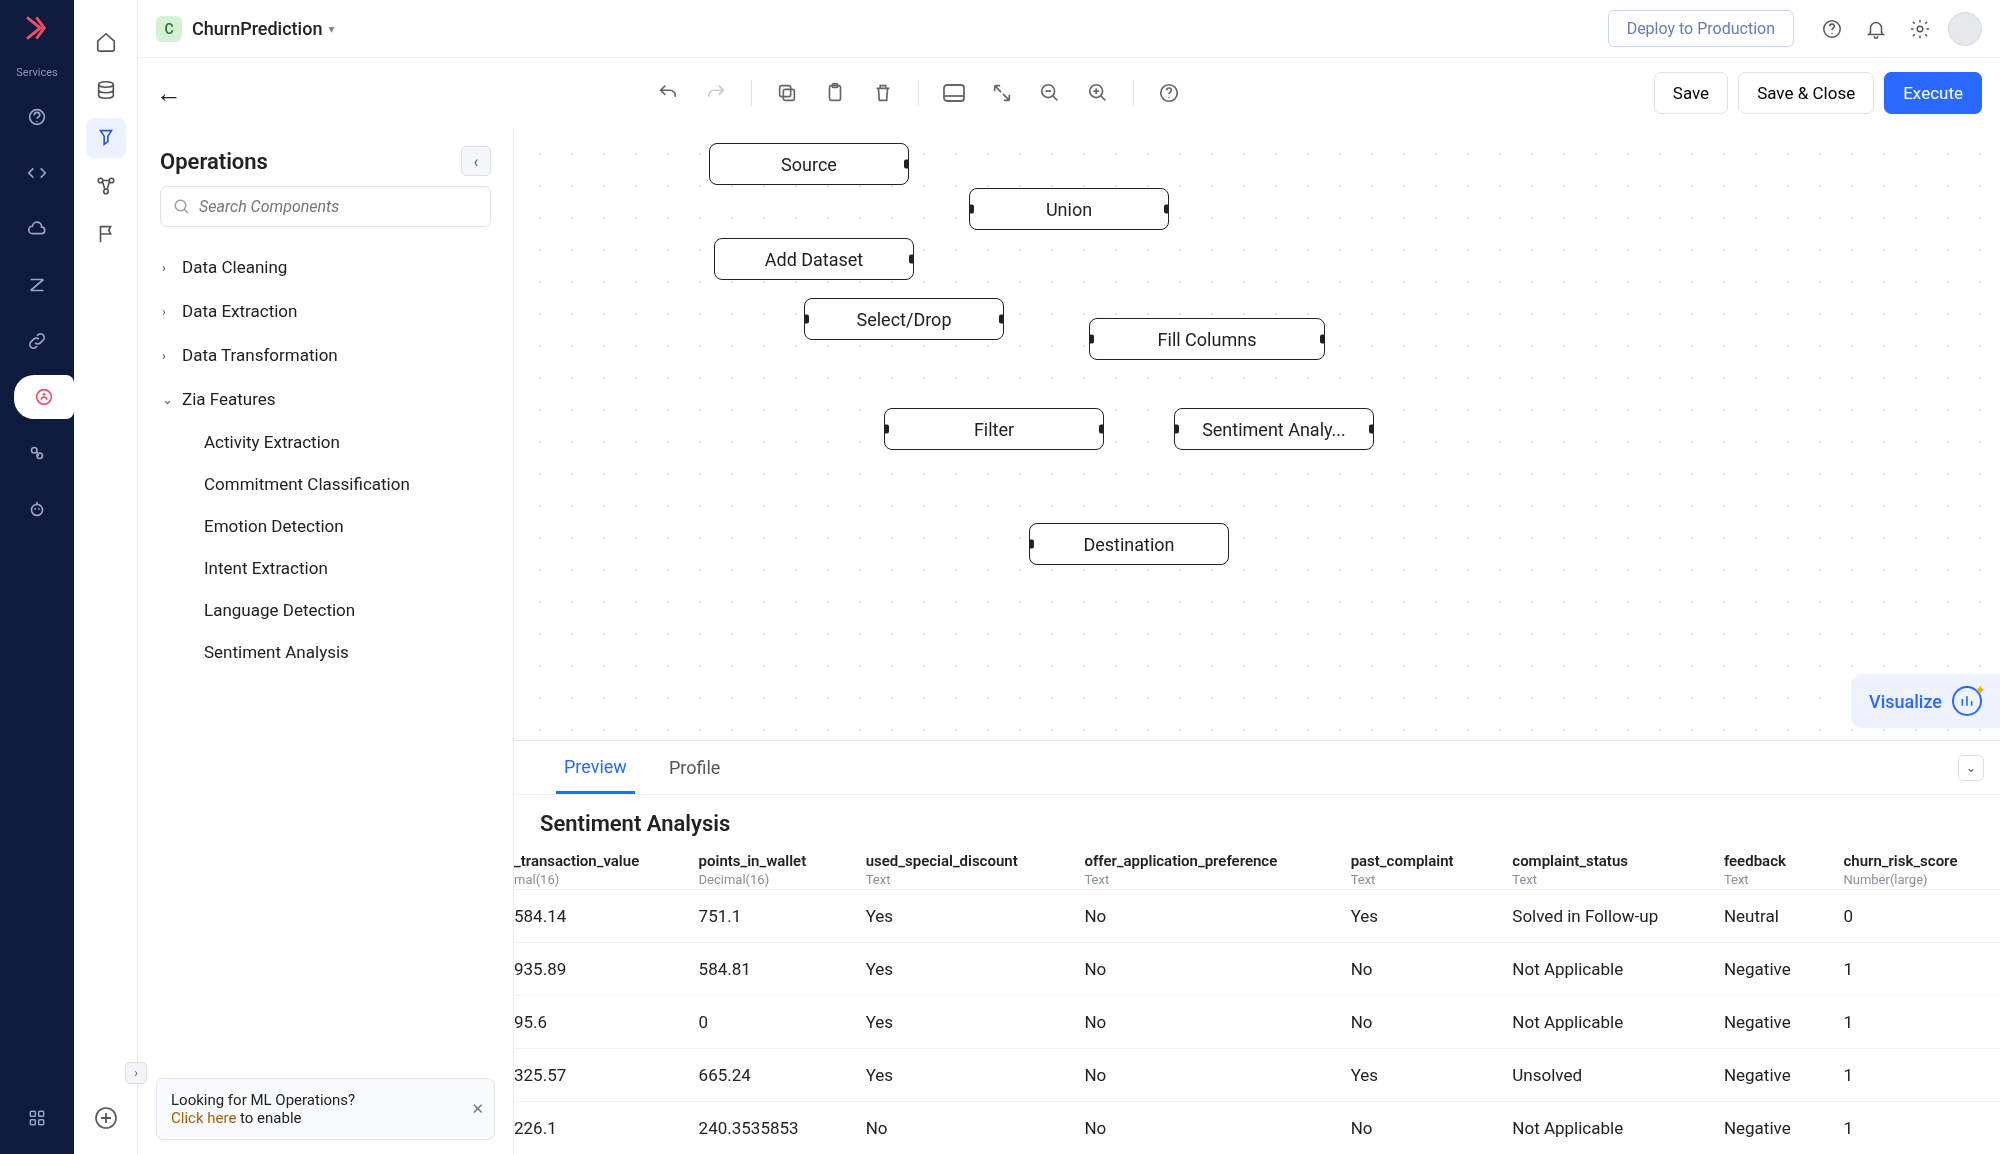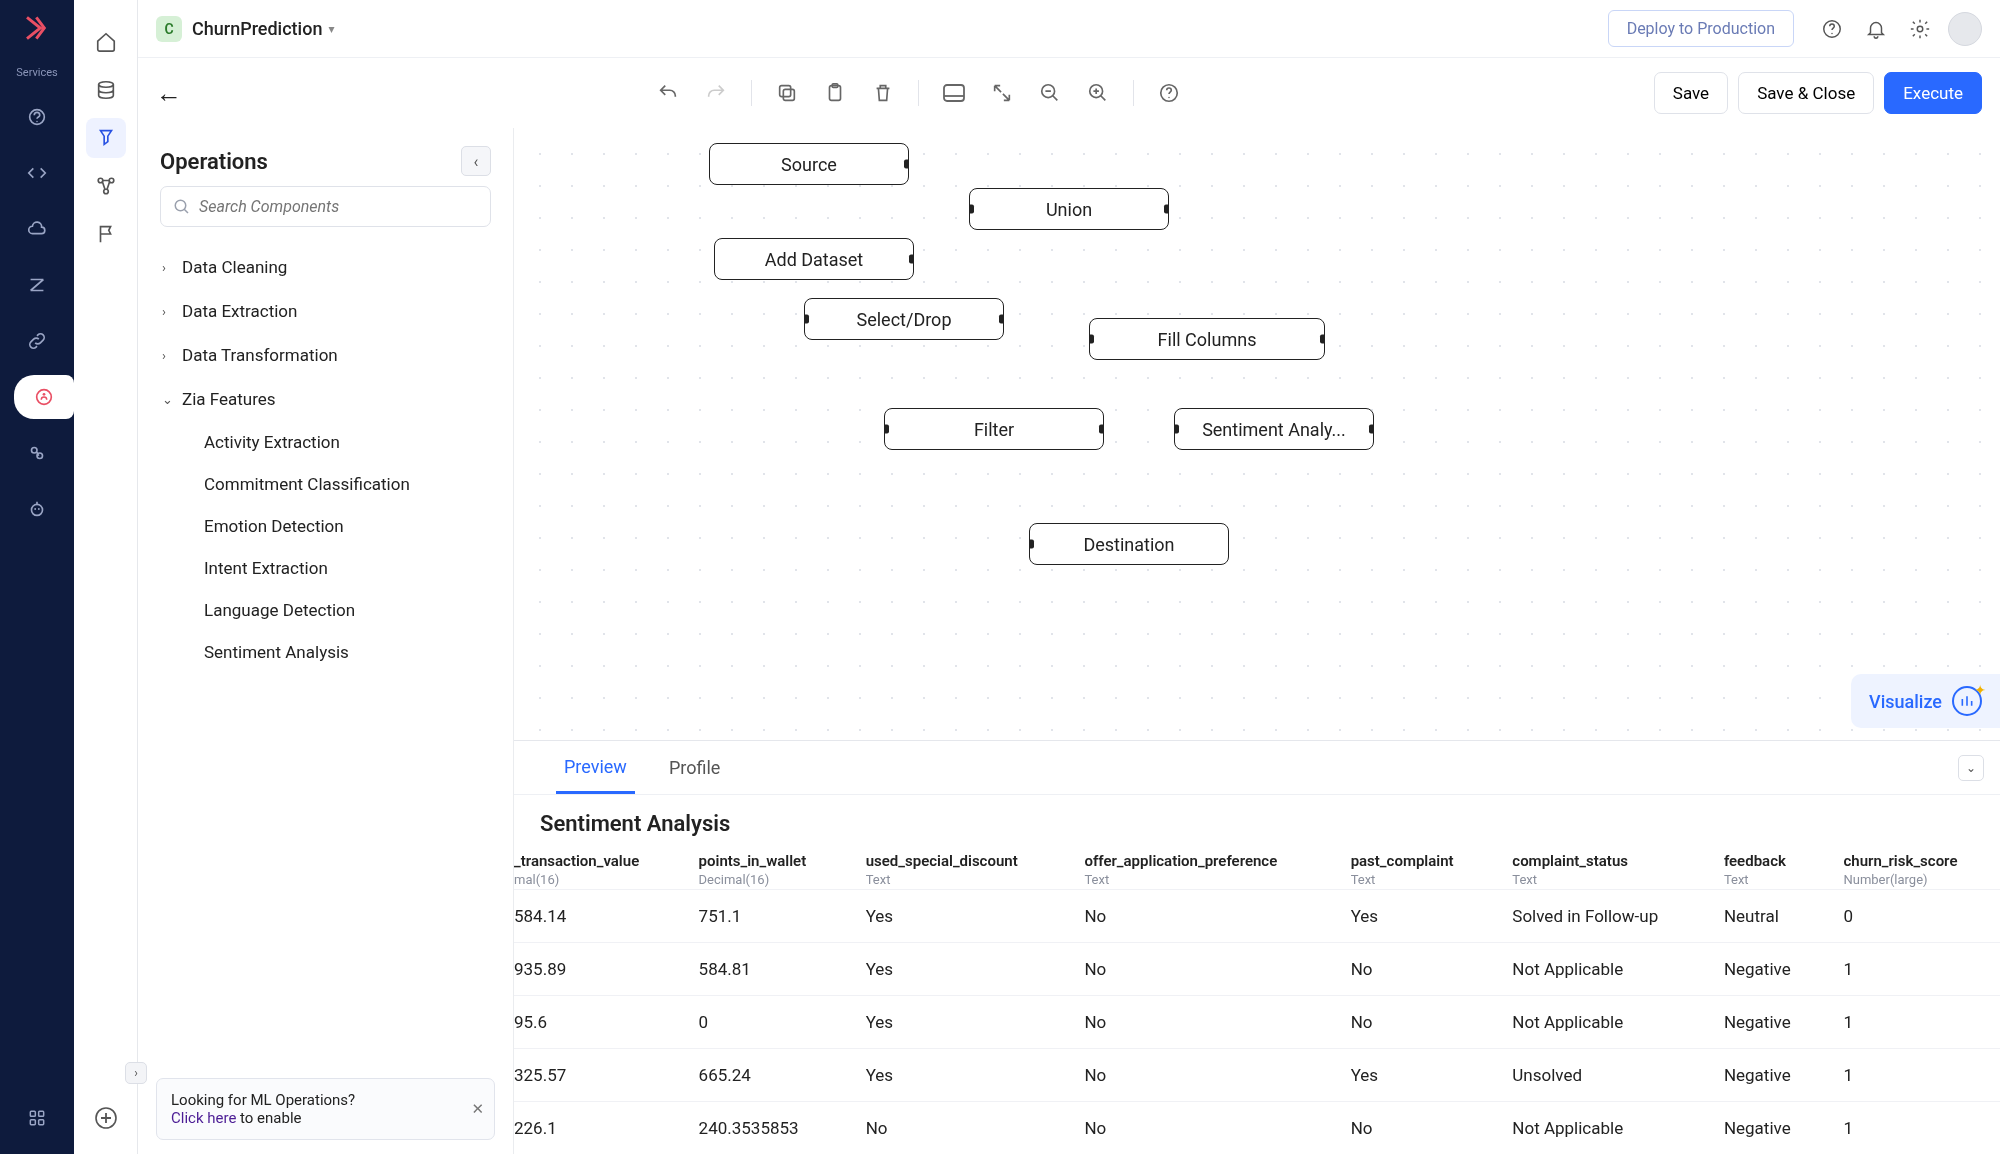--- a/index.html
+++ b/index.html
@@ -57,21 +57,21 @@
 .ops-collapse { width:30px; height:30px; border:1px solid #dcdfe6; background:#f5f6f9; border-radius:5px; display:flex; align-items:center; justify-content:center; cursor:pointer; color:#555;}
 .ops-search-wrap { padding:0 22px 14px; }
 .ops-search { display:flex; align-items:center; border:1px solid #dfe2e9; border-radius:7px; padding:10px 12px; }
 .ops-search input { border:none; outline:none; flex:1; font-size:16px; color:#15803d; background:transparent;font-style:italic;}
 .ops-search .sicon { color:#9aa0ad; margin-right:8px; }
 .ops-tree { padding:4px 12px 4px 24px; overflow:auto; flex:1;}
 .tree-row { display:flex; align-items:center; padding:12px 0; font-size:17px; cursor:pointer; }
 .tree-row .chev { width:20px; color:#555; font-size:13px; }
 .tree-leaf { padding:11px 0 11px 42px; font-size:17px; cursor:pointer; }
 .ops-hint { position:absolute; bottom:14px; left:18px; right:18px; border:1px solid #e1e4ec; background:#fafbfd; border-radius:7px; padding:12px 36px 12px 14px; font-size:15px;}
-.ops-hint a { color:#4c1d95; cursor:pointer; }
+.ops-hint a { color:#a16207; cursor:pointer; }
 .ops-hint .close-x { position:absolute; right:10px; top:50%; transform:translateY(-50%); color:#777; cursor:pointer;}
 
 
 .work-area { flex:1; display:flex; flex-direction:column; min-width:0; }
 
 .canvas { flex:1; position:relative; background-image: radial-gradient(#e1e4ea 1px, transparent 1px); background-size: 32px 32px; background-position: 10px 10px; min-height:0;}
 .node { position:absolute; background:#fff; border:1.5px solid #222; border-radius:8px; font-size:18px; display:flex; align-items:center; justify-content:center; height:42px; white-space:nowrap; overflow:hidden; text-overflow:ellipsis; padding:0 10px;}
 .node .port-l, .node .port-r { position:absolute; width:9px; height:9px; background:#222; border-radius:2px; top:50%; transform:translateY(-50%);}
 .node .port-l { left:-5px;} .node .port-r { right:-5px;}
 .edges { position:absolute; inset:0; pointer-events:none; }

